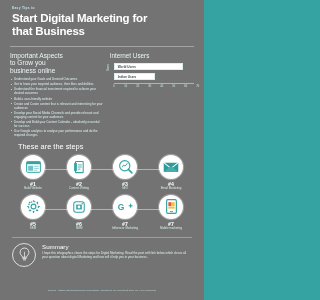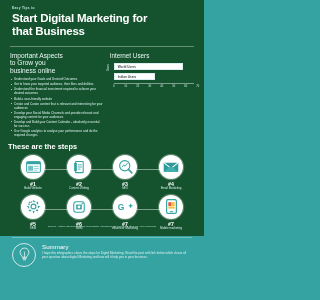--- a/index.html
+++ b/index.html
@@ -4,22 +4,22 @@
 <style>
   * { box-sizing: border-box; margin: 0; padding: 0; }
   html, body {
     width: 204px; height: 300px;
     background: #35a3a2;
     font-family: "Liberation Sans", sans-serif;
     overflow: hidden;
   }
   .page {
     position: relative;
-    width: 204px; height: 236px;
-    background: #14532d;
+    width: 204px; height: 300px;
+    background: #737373;
     color: #ffffff;
   }
 
   
   .header { padding: 6px 12px 4px 12px; }
   .eyebrow {
     font-size: 3.2px; letter-spacing: .35px; font-weight: bold;
     color: #bfe7e6; text-transform: none; margin-bottom: 2px;
   }
   .title {
@@ -80,22 +80,22 @@
   }
   .ylab {
     position: absolute; left: -3px; top: 8px;
     font-size: 2.6px; color: #cdeceb;
     transform: rotate(-90deg); transform-origin: left top;
     white-space: nowrap;
   }
 
   
   .steps-title {
-    font-size: 7.4px; font-weight: bold; color: #ffffff;
-    padding: 4px 0 0 8px;
+    font-size: 7.4px; font-weight: normal; color: #ffffff;
+    padding: 4px 0 0 18px;
   }
   .steps-row {
     position: relative;
     display: flex; justify-content: space-around;
     padding: 4px 10px 0 10px;
   }
   .connector {
     position: absolute; top: 18px; left: 30px; right: 30px;
     height: 0.6px; background: rgba(255,255,255,.45); z-index: 0;
   }

